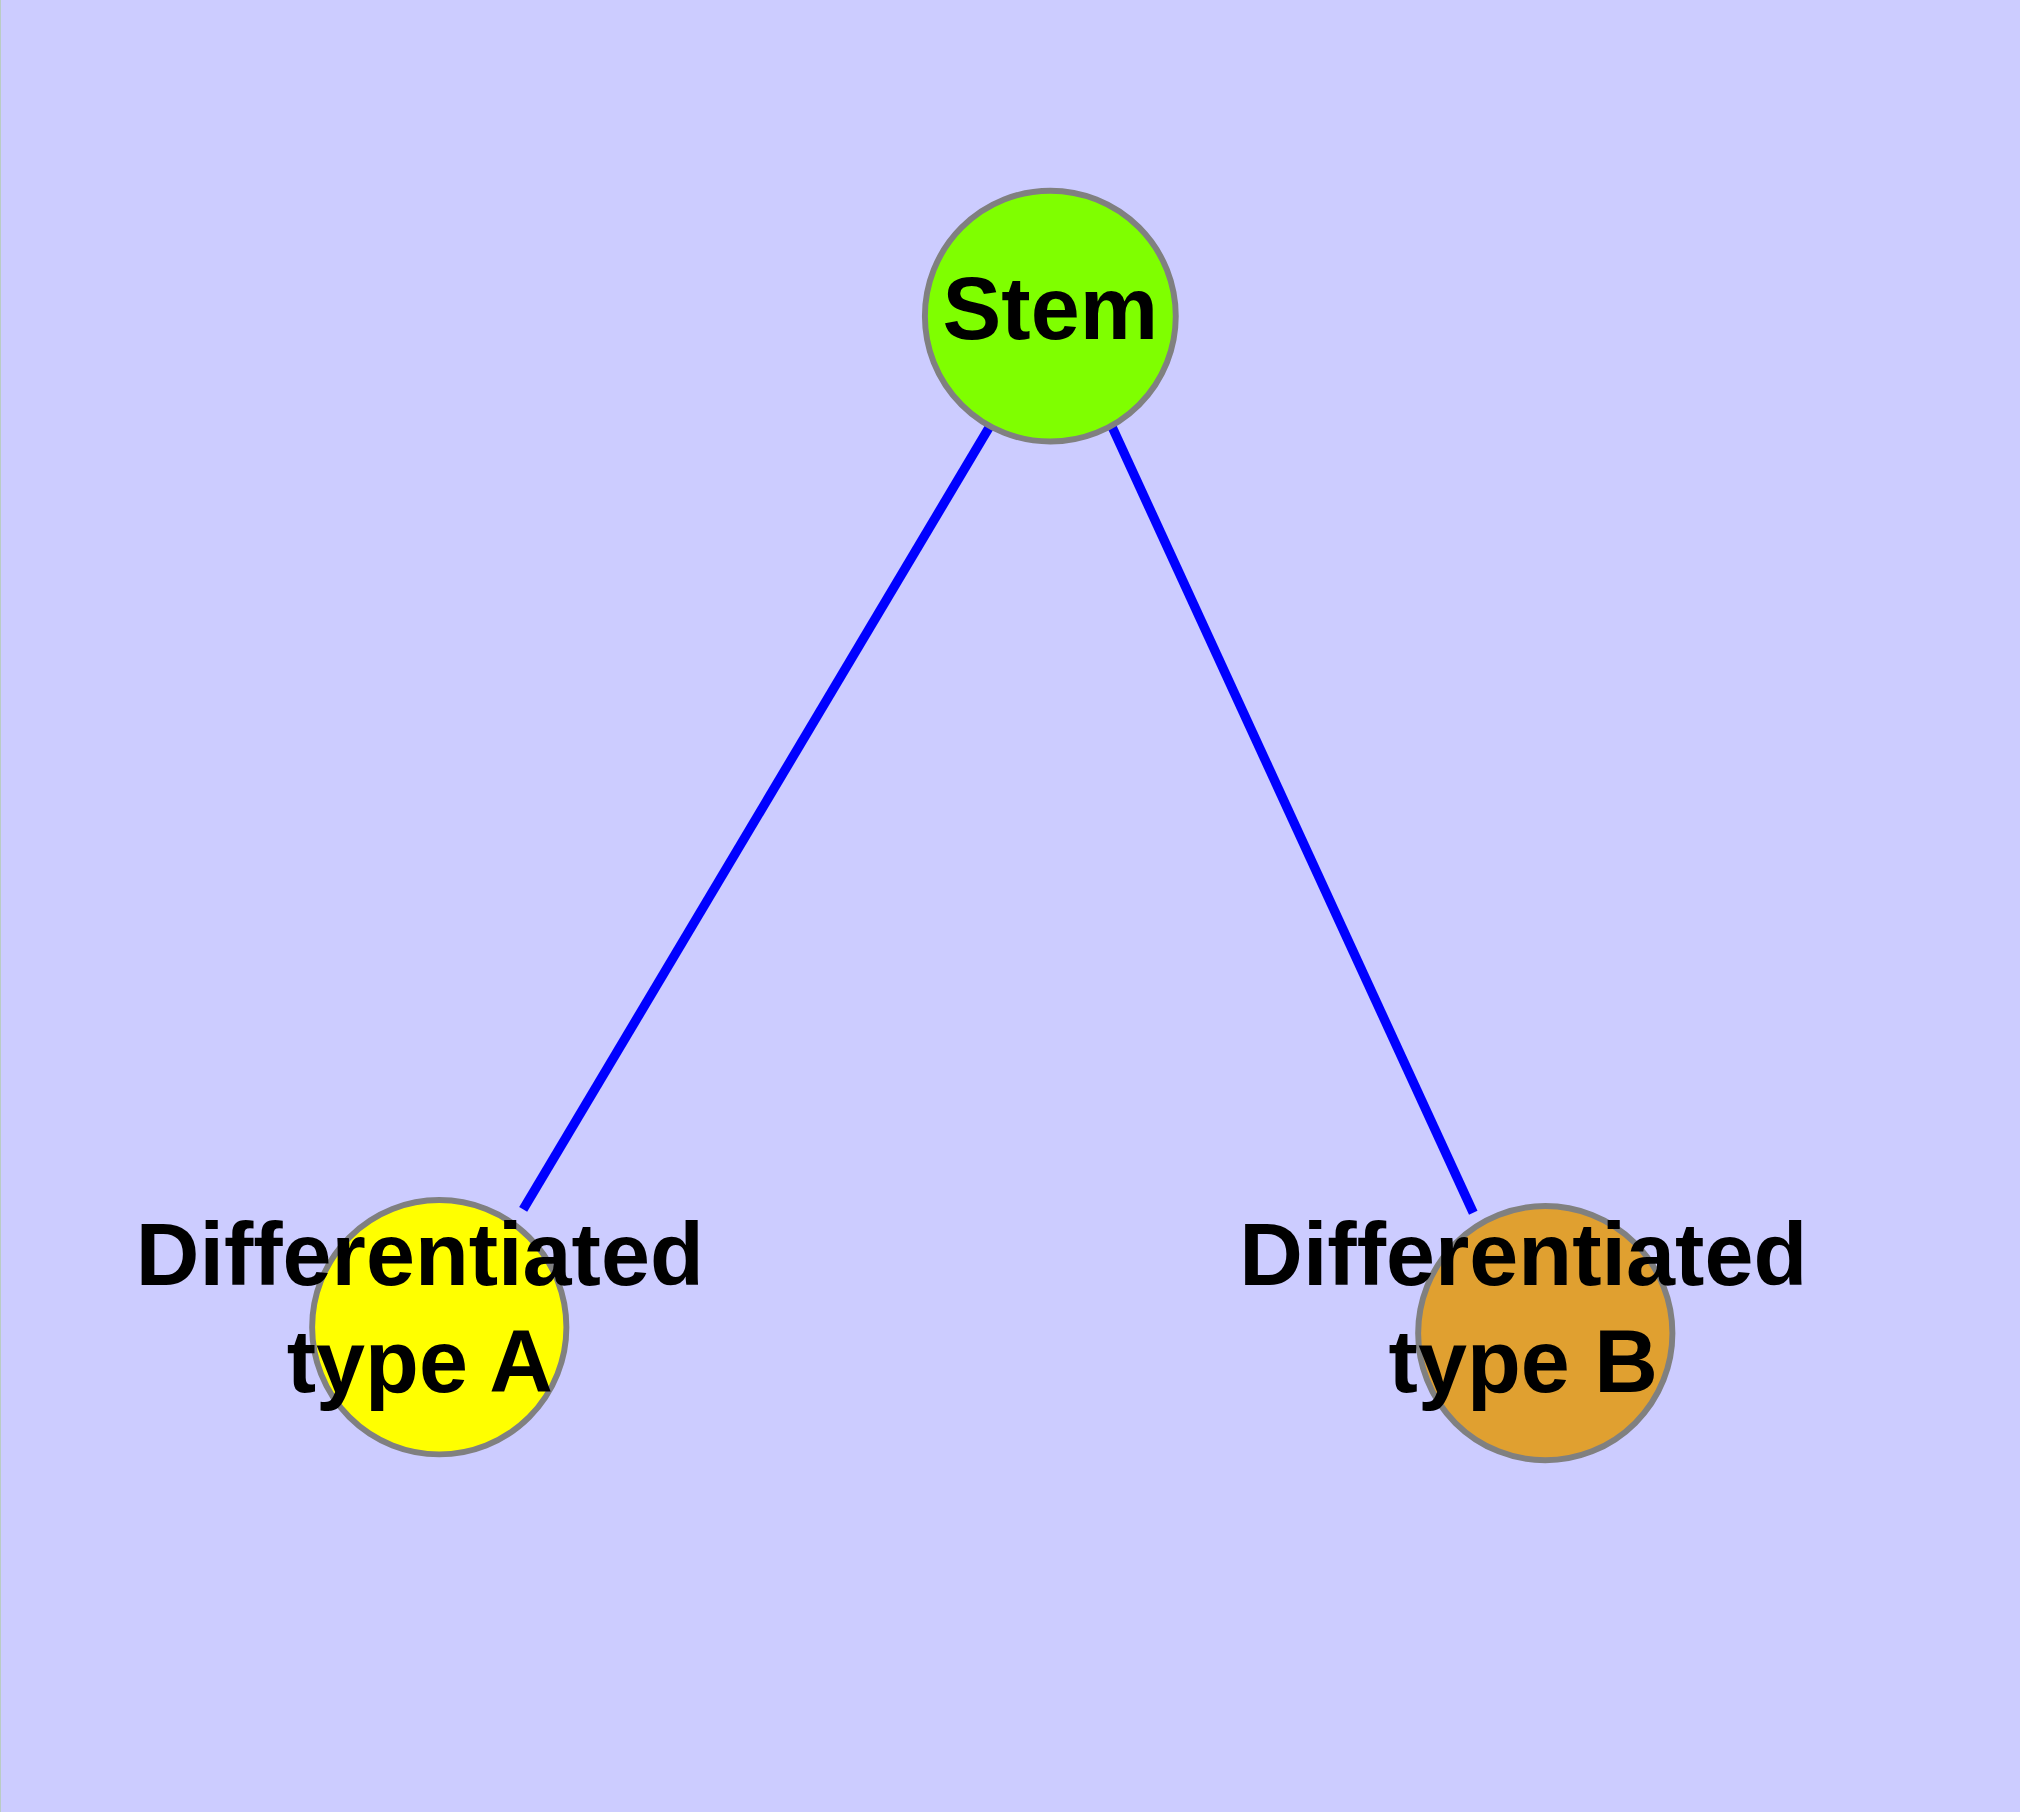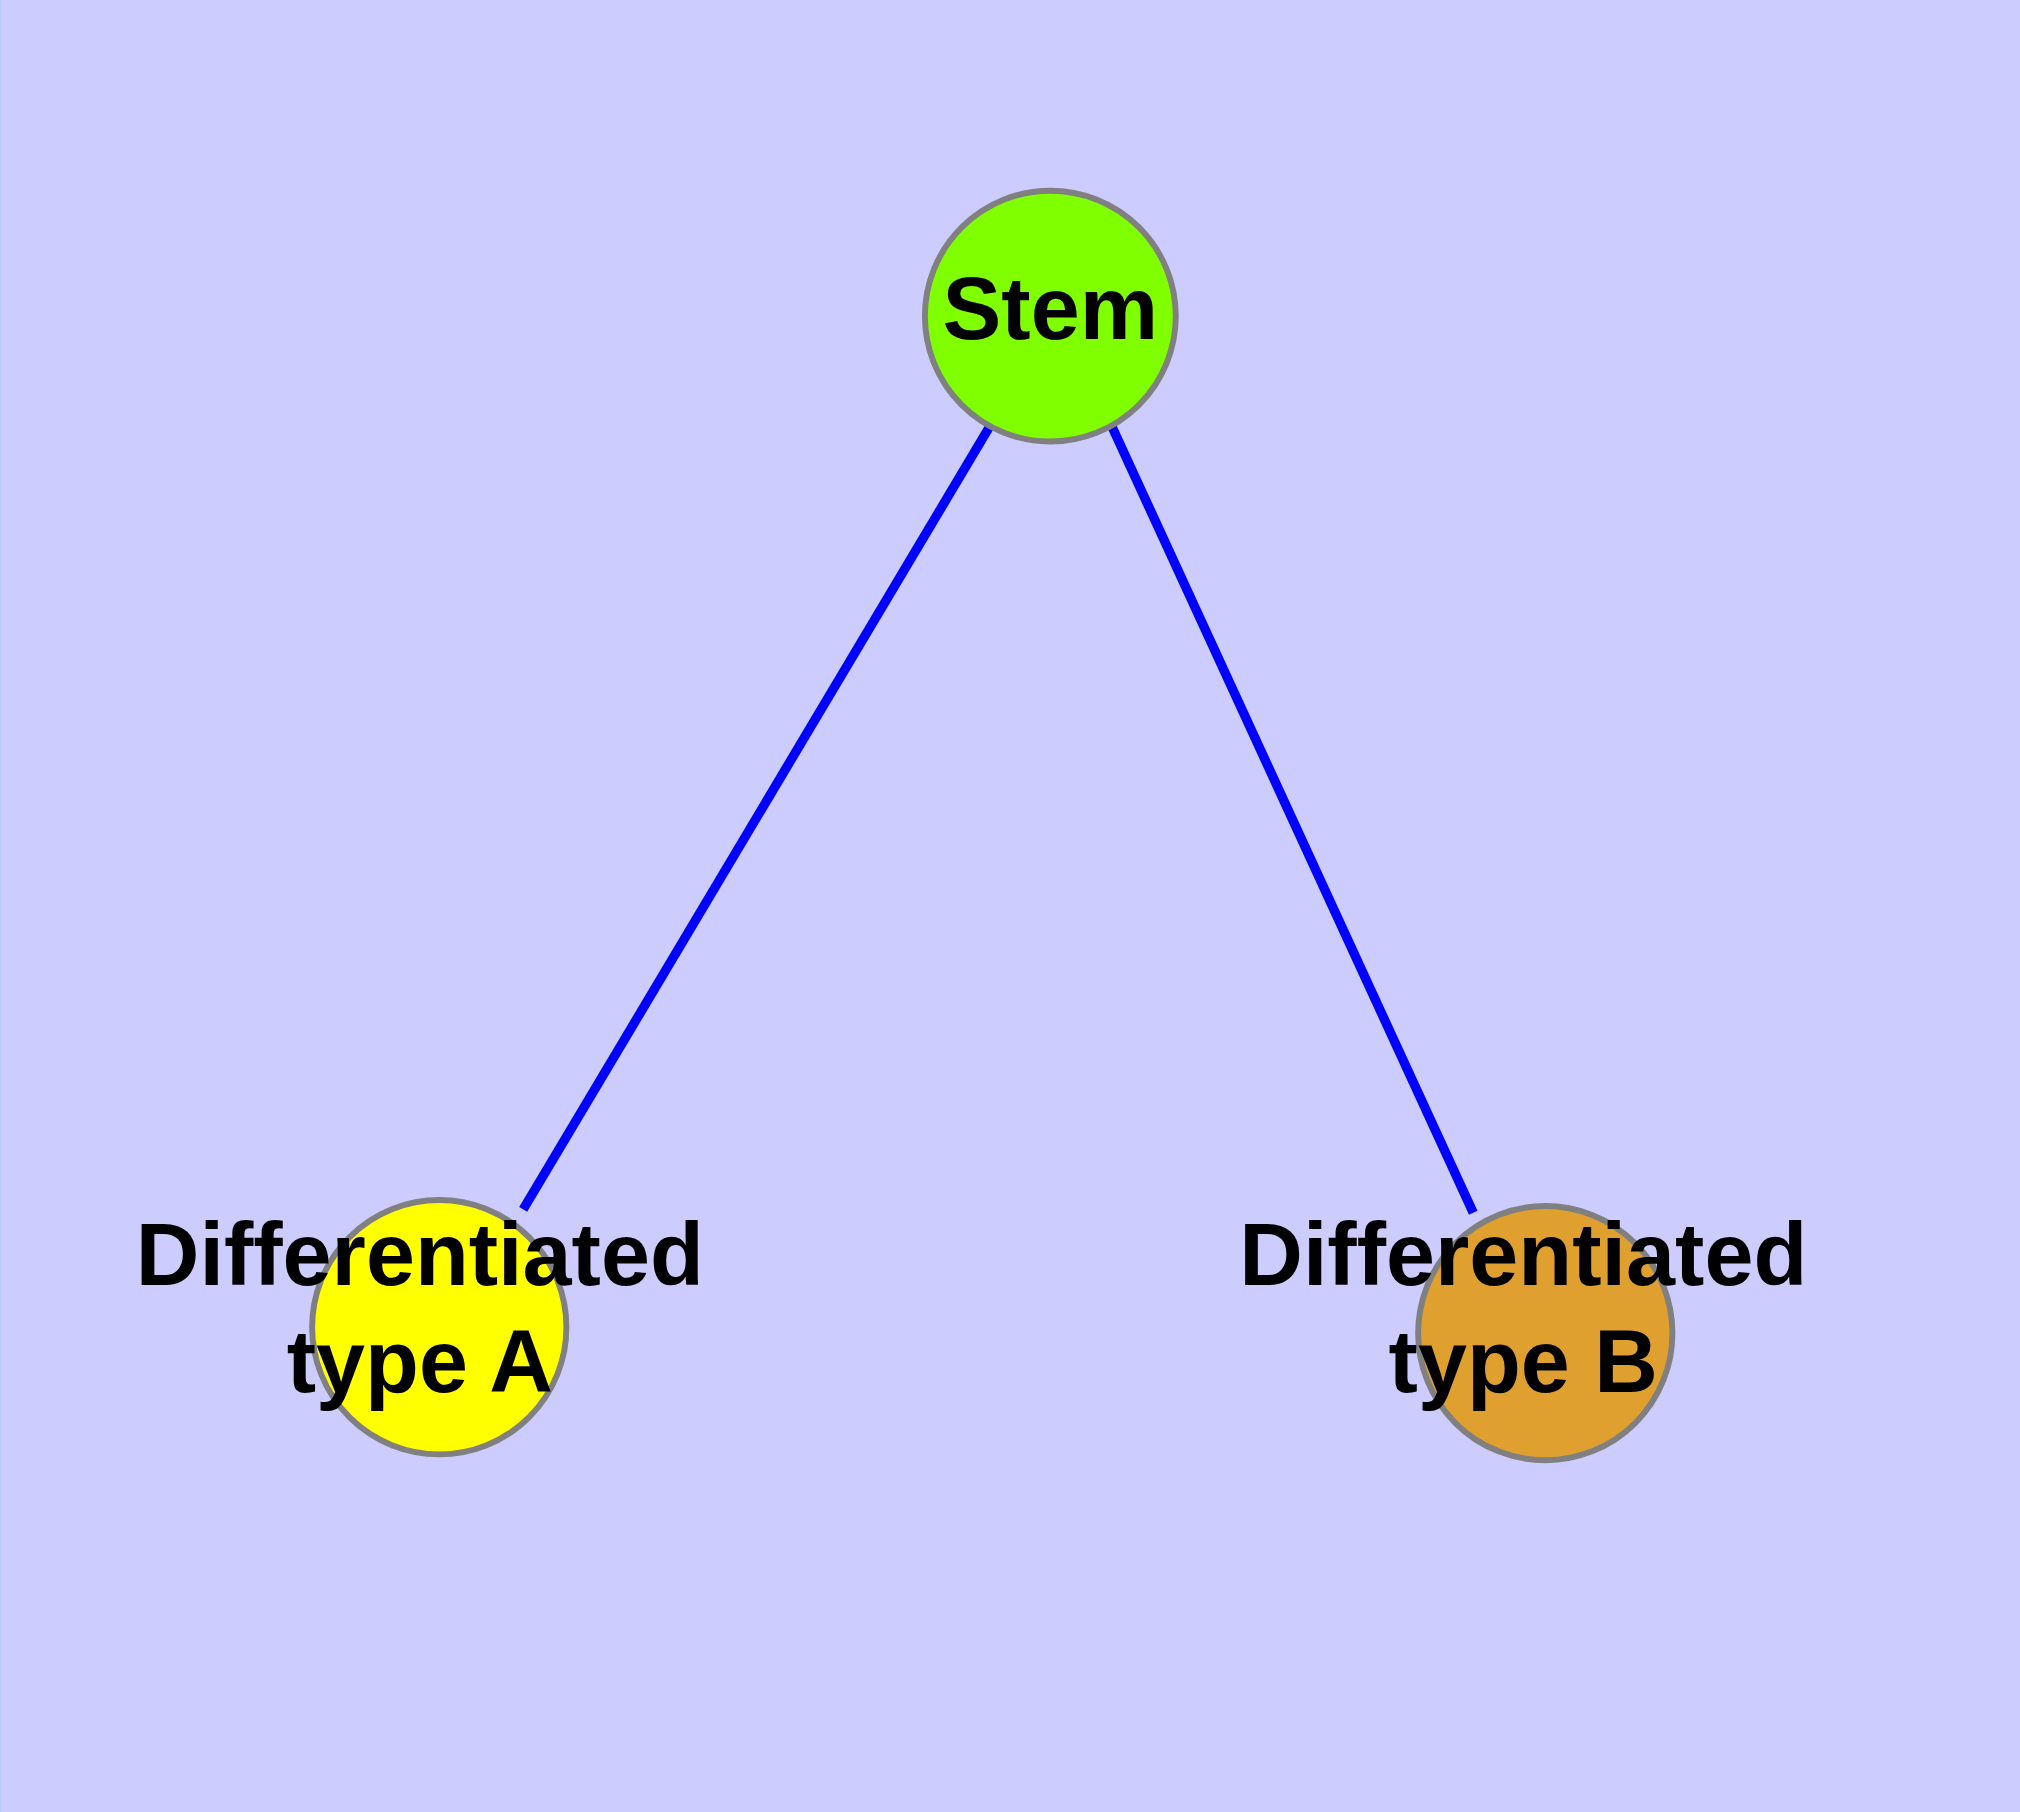--- a/index.html
+++ b/index.html
@@ -31,21 +31,21 @@
     fill: #000000;
     stroke: none;
     text-anchor: middle;
     dominant-baseline: middle;
     font-family: "Liberation Sans", "DejaVu Sans", sans-serif;
   }
 </style>
 </head>
 <body>
 
-<div id="stage" style="width: 2021px; height: 1812px; background: #7dd3fc;">
+<div id="stage" style="width: 2021px; height: 1812px; background: #84cc16;">
   <svg id="graph-svg" viewBox="0 0 2384 2138" xmlns="http://www.w3.org/2000/svg" style="width: 2021px; height: 1812px;">
 
     <rect id="bg-rect" x="0" y="0" width="2384" height="2138" fill="#ccccff"></rect>
 
     <g id="edges-layer">
         <line x1="1167" y1="504" x2="617" y2="1427" stroke="#0000ff" stroke-width="11" stroke-linecap="butt"></line>
         <line x1="1312" y1="504" x2="1738" y2="1431" stroke="#0000ff" stroke-width="11" stroke-linecap="butt"></line>
       </g>
     <g id="nodes-layer">
         <circle cx="1239" cy="373" r="148" fill="#7fff00" stroke="#808080" stroke-width="7"></circle>

